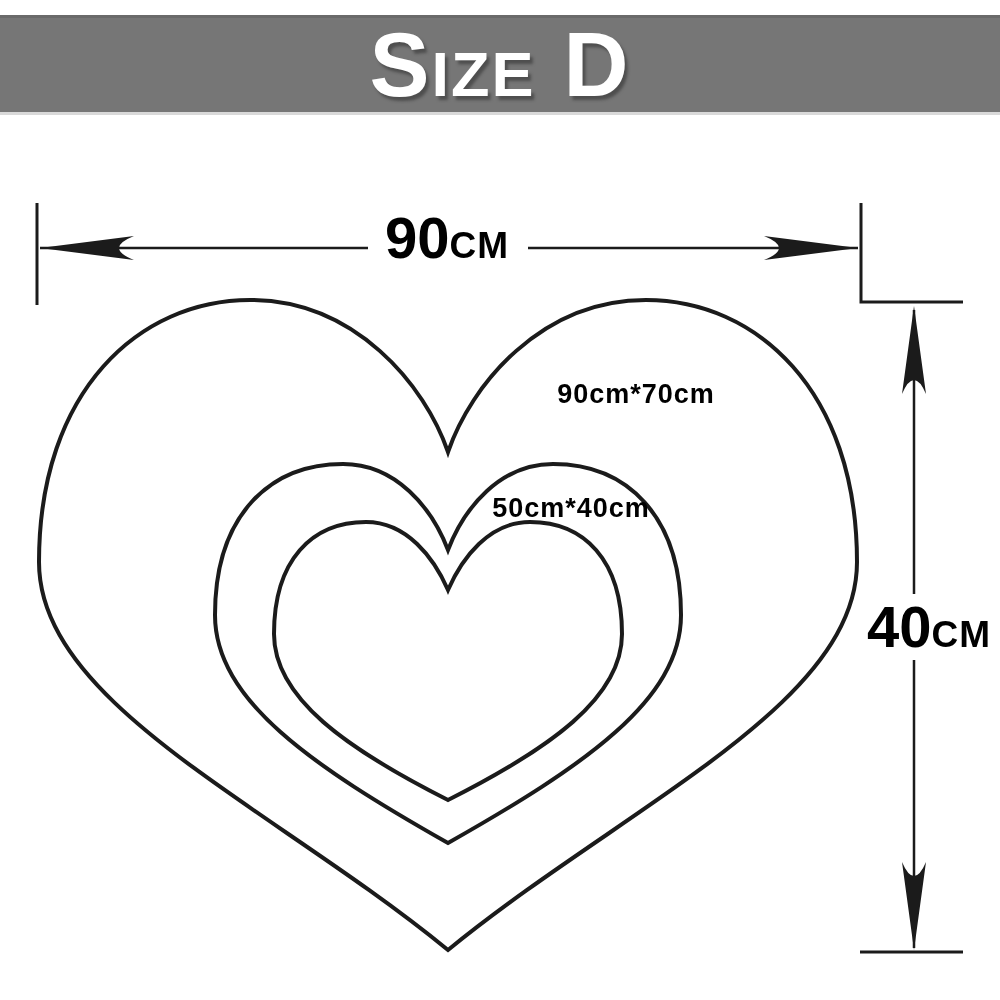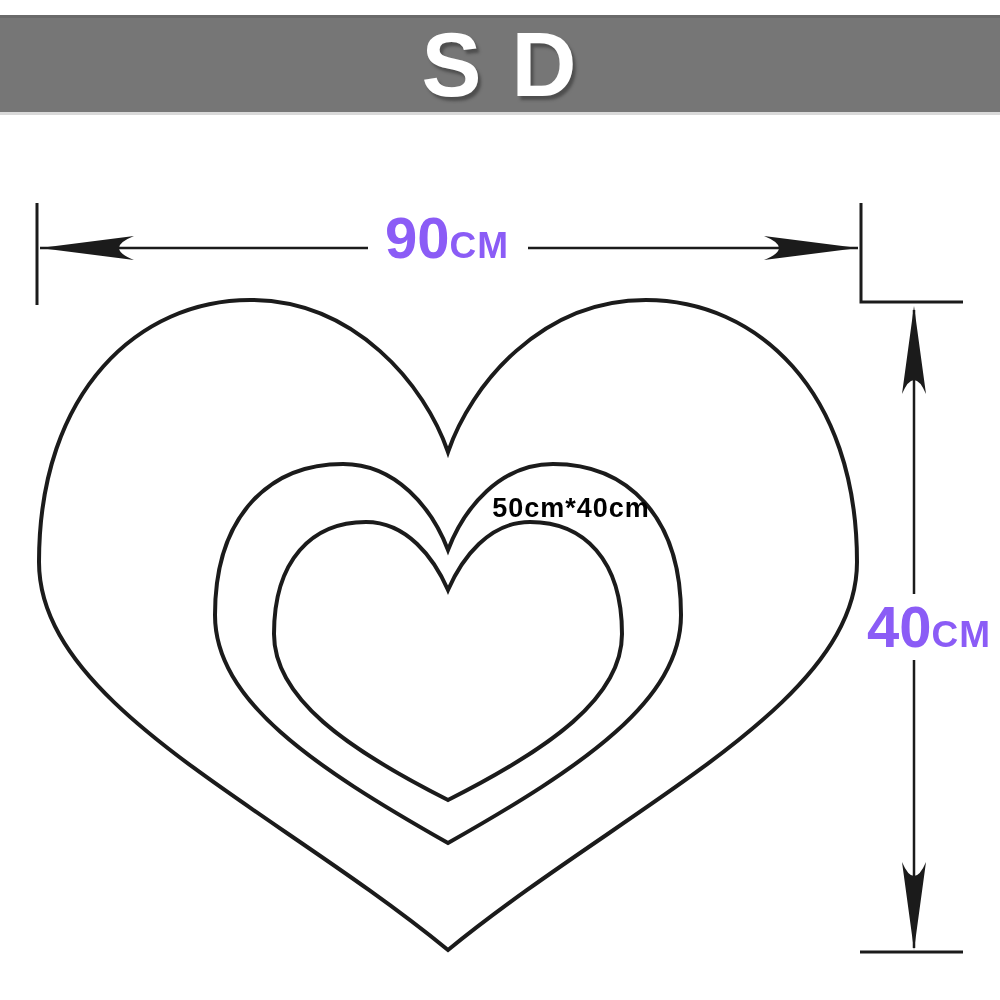--- a/index.html
+++ b/index.html
@@ -41,35 +41,36 @@
     letter-spacing:1px; white-space:nowrap;
   }
   .size-label.l-large  { left:636px; top:394px; }
   .size-label.l-medium { left:571px; top:508px; }
   .size-label.l-small  { left:537px; top:573px; }
 
   
   .dim-label {
     position:absolute; transform:translate(-50%,-50%);
     display:flex; align-items:baseline;
-    font-weight:bold; color:#8b5cf6; white-space:nowrap;
+    font-weight:bold; color:#000000; white-space:nowrap;
   }
   .dim-label .dim-value { font-size:58px; line-height:1; }
   .dim-label .dim-unit  { font-size:37px; line-height:1; letter-spacing:1px; }
   .dim-label.width-label  { left:447px; top:238px; }
   .dim-label.height-label { left:929px; top:627px; }
 </style>
 </head>
 <body>
 
 <div class="stage">
 
   <div class="banner">
     <div class="banner-title">
       <span class="cap">S</span>
+      <span class="rest">IZE</span>
       <span class="word-gap"></span>
       <span class="cap">D</span>
     </div>
   </div>
 
   <svg class="diagram-svg" width="1000" height="1000" viewBox="0 0 1000 1000">
     <g fill="none" stroke="#1b1b1b">
 
       <path stroke-width="4" d="
         M 448 452
@@ -105,20 +106,21 @@
       <polyline stroke-width="3" points="861,203 861,302 963,302"></polyline>
 
       <line stroke-width="2.5" x1="914" y1="310" x2="914" y2="594"></line>
       <line stroke-width="2.5" x1="914" y1="660" x2="914" y2="948"></line>
       <path fill="#1b1b1b" stroke="none" d="M 914 306 L 902 394 Q 914 366 926 394 Z"></path>
       <path fill="#1b1b1b" stroke="none" d="M 914 950 L 902 862 Q 914 890 926 862 Z"></path>
       <line stroke-width="3" x1="860" y1="952" x2="963" y2="952"></line>
     </g>
   </svg>
 
+  <div class="size-label l-large">90cm*70cm</div>
   <div class="size-label l-medium">50cm*40cm</div>
 
   <div class="dim-label width-label">
     <span class="dim-value">90</span>
     <span class="dim-unit">CM</span>
   </div>
   <div class="dim-label height-label">
     <span class="dim-value">40</span>
     <span class="dim-unit">CM</span>
   </div>

